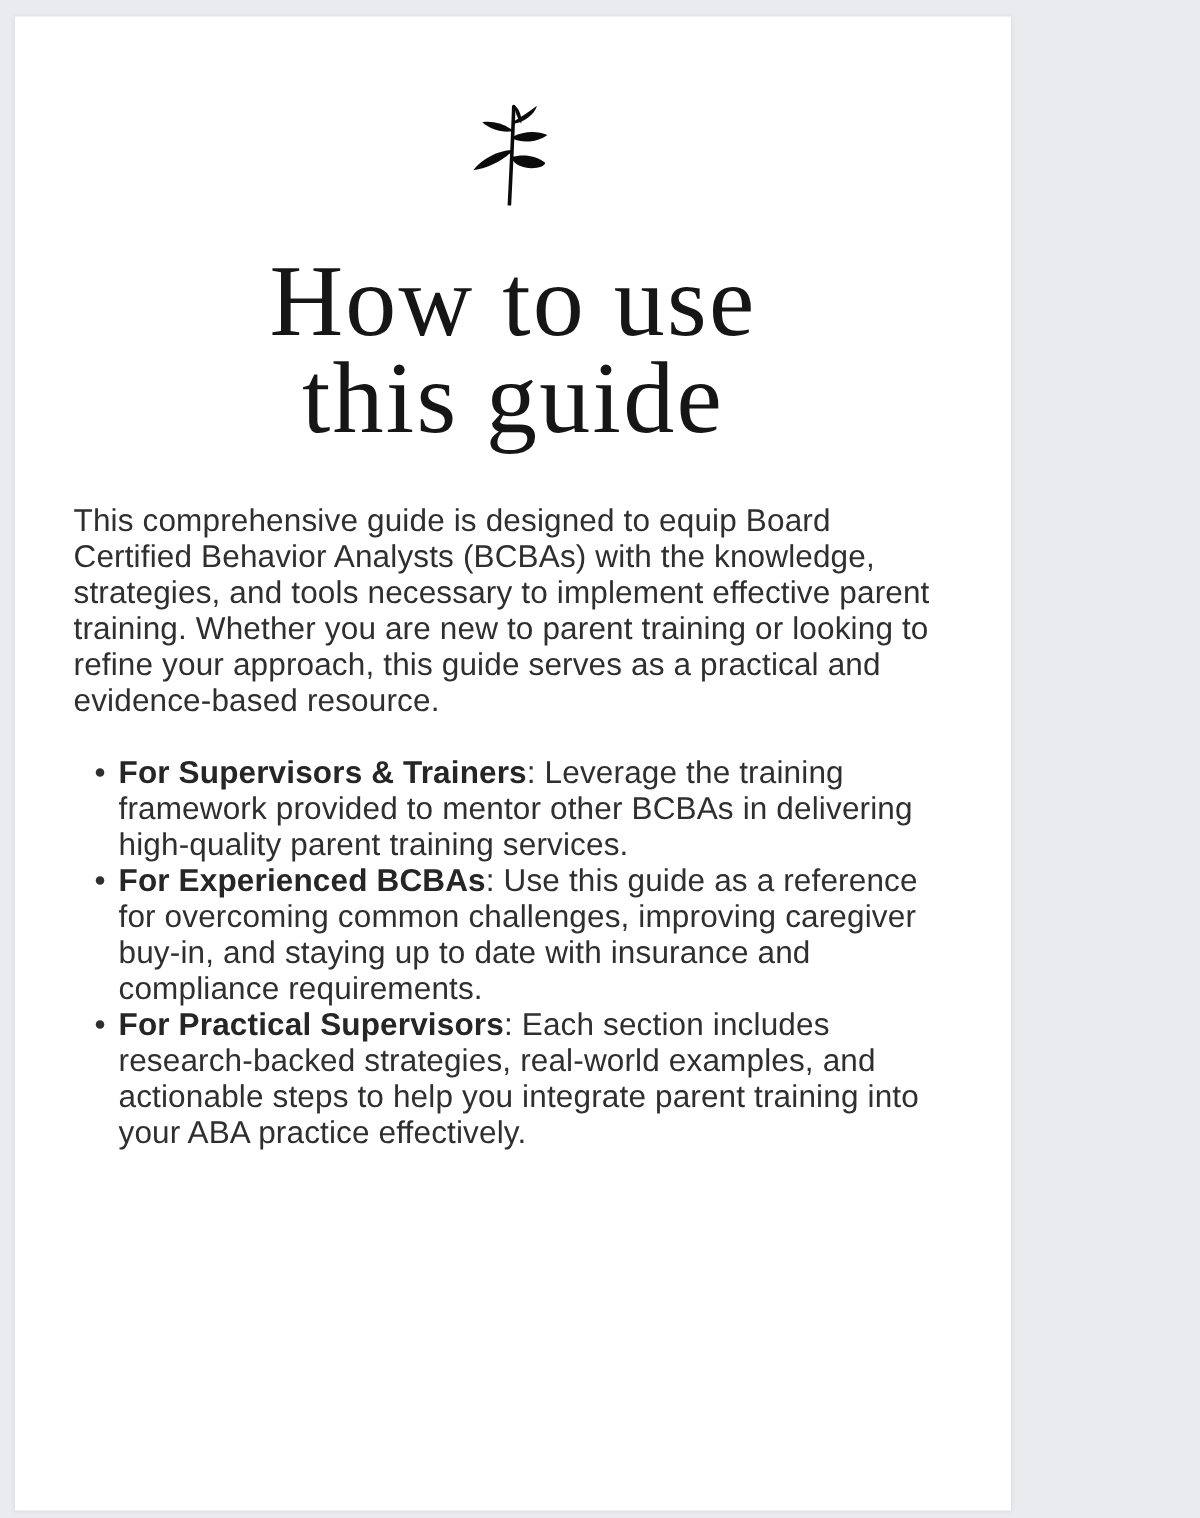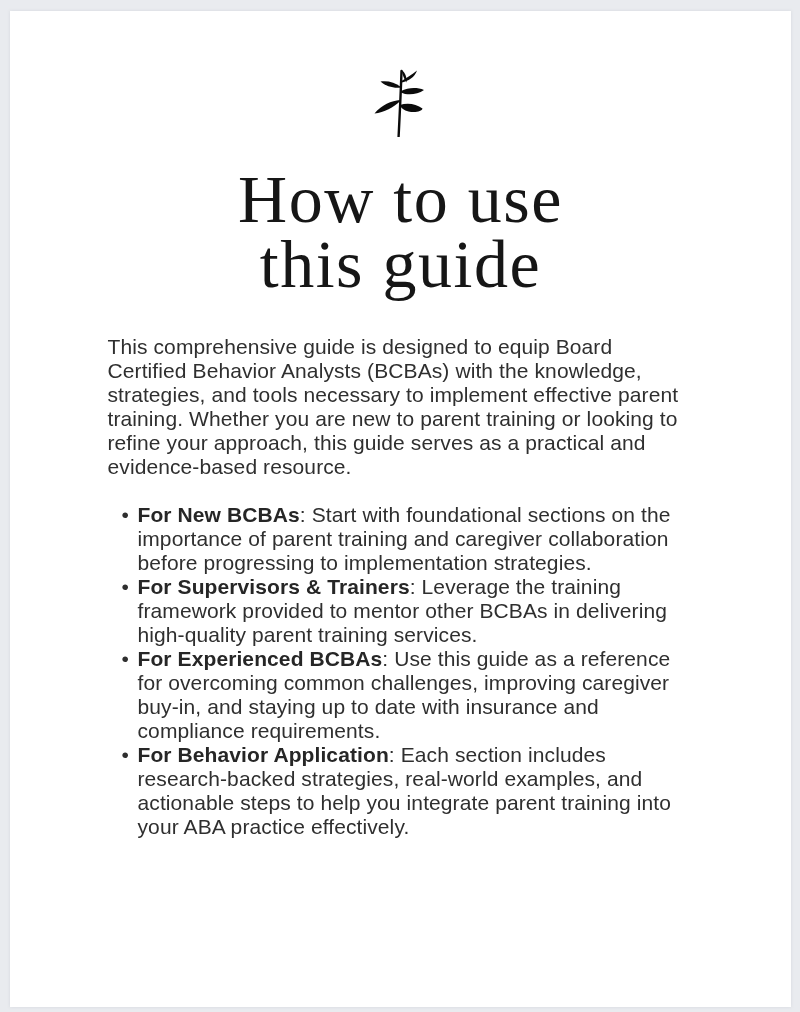--- a/index.html
+++ b/index.html
@@ -14,21 +14,21 @@
   .canvas {
     position: relative;
     width: 800px;
     height: 1012px;
     background: #e9ebef;
   }
   .page {
     position: absolute;
     left: 10px;
     top: 11px;
-    width: 781px;
+    width: 664px;
     height: 996px;
     background: #ffffff;
     box-shadow: 0 0 3px rgba(120,125,140,0.18);
   }
   .icon-block {
     padding-top: 56px;
     text-align: center;
   }
   .icon-block svg {
     display: inline-block;
@@ -110,29 +110,26 @@
       <span class="title-line">How to use</span>
       <span class="title-line">this guide</span>
     </h1>
 
     <div class="content">
 
       <p>This comprehensive guide is designed to equip Board Certified Behavior Analysts (BCBAs) with the knowledge, strategies, and tools necessary to implement effective parent training. Whether you are new to parent training or looking to refine your approach, this guide serves as a practical and evidence-based resource.</p>
 
       <ul class="audience-list">
         <li>
-          <span class="lead">For New BCBAs</span><span>: Start with foundational sections on the importance of parent training and caregiver collaboration before progressing to implementation strategies.</span>
-        </li>
-        <li>
           <span class="lead">For Supervisors &amp; Trainers</span><span>: Leverage the training framework provided to mentor other BCBAs in delivering high-quality parent training services.</span>
         </li>
         <li>
           <span class="lead">For Experienced BCBAs</span><span>: Use this guide as a reference for overcoming common challenges, improving caregiver buy-in, and staying up to date with insurance and compliance requirements.</span>
         </li>
         <li>
-          <span class="lead">For Behavior Application</span><span>: Each section includes research-backed strategies, real-world examples, and actionable steps to help you integrate parent training into your ABA practice effectively.</span>
+          <span class="lead">For Practical Supervisors</span><span>: Each section includes research-backed strategies, real-world examples, and actionable steps to help you integrate parent training into your ABA practice effectively.</span>
         </li>
       </ul>
 
 
     </div>
   </div>
 </div>
 
 </body></html>

